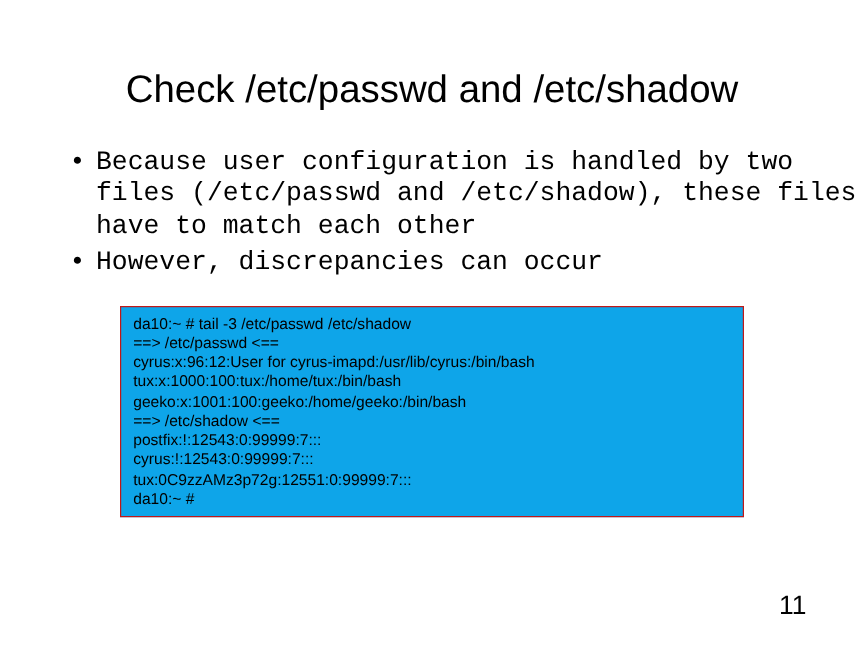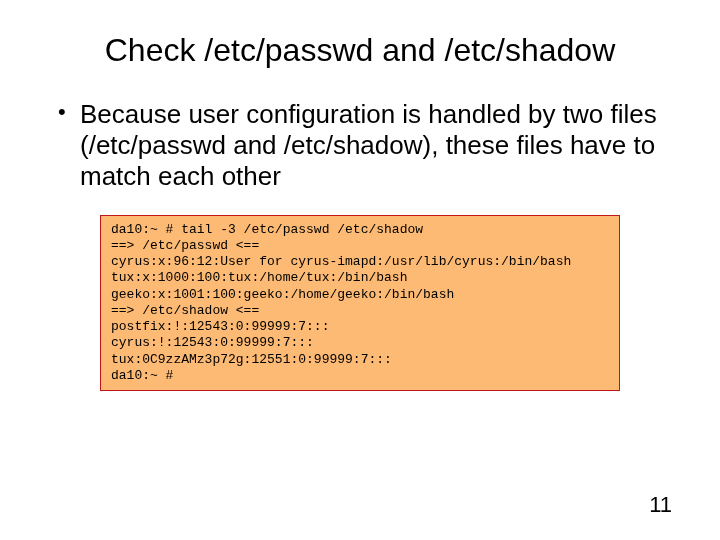--- a/index.html
+++ b/index.html
@@ -14,28 +14,29 @@
   .slide {
     position: relative;
     width: 720px;
     height: 540px;
     padding: 0;
   }
   .title {
     font-size: 32px;
     font-weight: normal;
     text-align: center;
-    padding-top: 32px;
+    padding-top: 56px;
     padding-bottom: 30px;
     letter-spacing: 0px;
   }
   .bullets {
     padding-left: 52px;
-    font-size: 26px;
+    font-size: 22px;
     line-height: 1.2;
+    font-family: Liberation Mono, monospace;
   }
   .bullets ul {
     list-style: none;
     padding: 0;
   }
   .bullets li {
     position: relative;
     padding-left: 28px;
     margin-bottom: 4px;
   }
@@ -44,44 +45,45 @@
     position: absolute;
     left: 6px;
     top: 0;
     font-size: 22px;
   }
   .terminal {
     margin: 22px auto 0 auto;
     width: 520px;
     border: 1px solid #c01818;
     padding: 6px 10px 6px 10px;
-    font-family: Liberation Mono, monospace;
+    font-family: Liberation Sans, sans-serif;
     font-size: 13px;
     line-height: 1.25;
     white-space: pre;
     color: #000;
-    background: #fdba74;
+    background: #0ea5e9;
   }
   .page-number {
     position: absolute;
     bottom: 22px;
     right: 48px;
     font-size: 22px;
   }
 </style>
 </head>
 <body>
 
 <div class="slide">
 
   <div class="title">Check /etc/passwd and /etc/shadow</div>
 
   <div class="bullets">
     <ul>
       <li>Because user configuration is handled by two files (/etc/passwd and /etc/shadow), these files have to match each other</li>
+      <li>However, discrepancies can occur</li>
     </ul>
   </div>
 
   <div class="terminal"><span>da10:~ # tail -3 /etc/passwd /etc/shadow</span>
 <span>==&gt; /etc/passwd &lt;==</span>
 <span>cyrus:x:96:12:User for cyrus-imapd:/usr/lib/cyrus:/bin/bash</span>
 <span>tux:x:1000:100:tux:/home/tux:/bin/bash</span>
 <span>geeko:x:1001:100:geeko:/home/geeko:/bin/bash</span>
 <span>==&gt; /etc/shadow &lt;==</span>
 <span>postfix:!:12543:0:99999:7:::</span>

